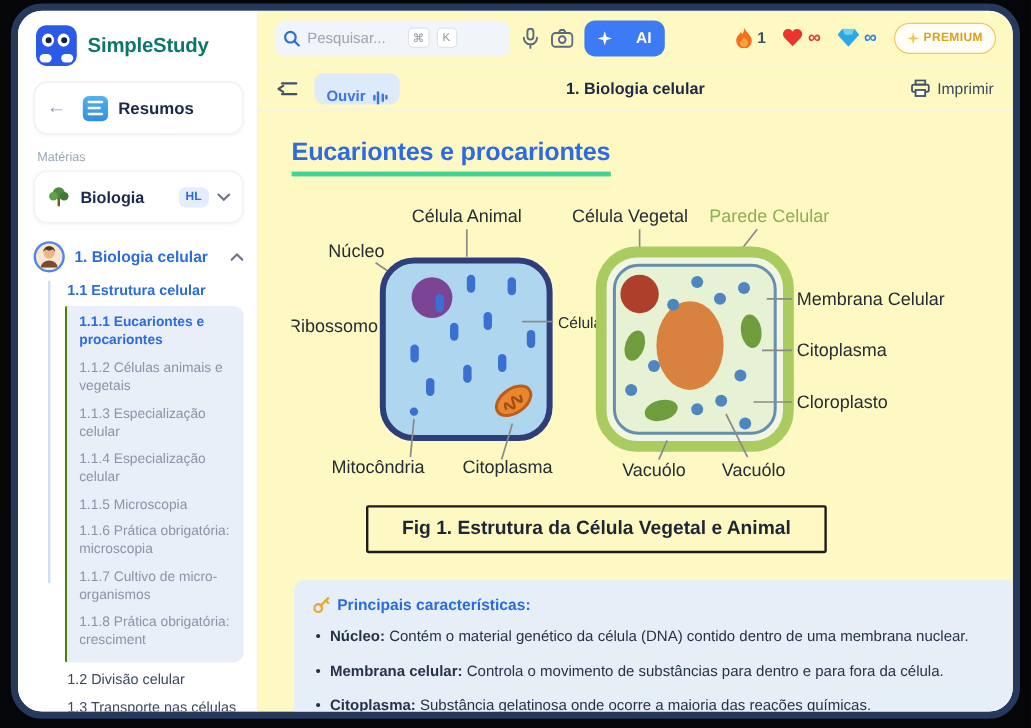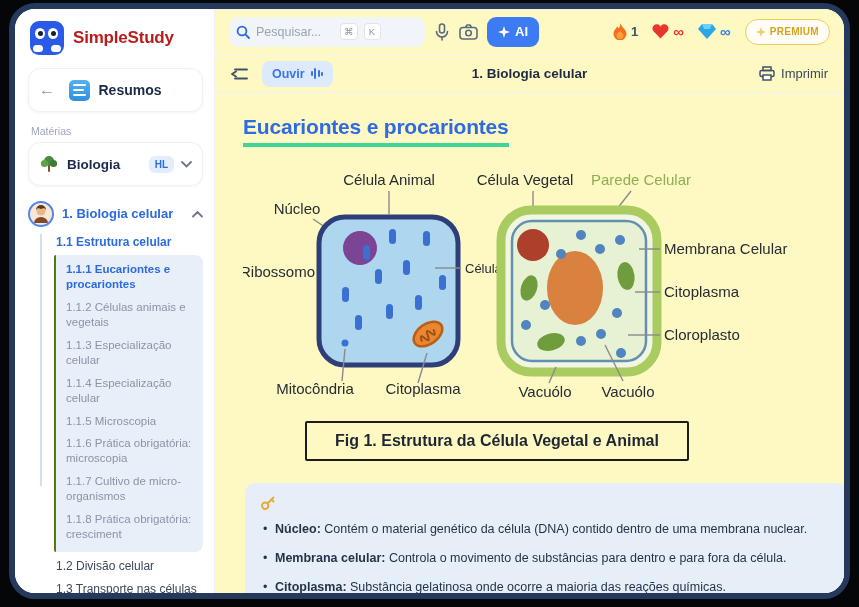--- a/index.html
+++ b/index.html
@@ -12,21 +12,21 @@
 
   
   .sidebar { width:200px; min-width:200px; border-right:1px solid #eef1f5; padding:12px 11px 0 13px; background:#fff; }
   .logo-row { display:flex; align-items:center; gap:9px; padding-left:2px; }
   .logo { width:34px; height:34px; background:#2b59e8; border-radius:9px; position:relative; }
   .logo .eye { position:absolute; top:7px; width:10px; height:11px; background:#fff; border-radius:50%; }
   .logo .eye.l { left:5px; } .logo .eye.r { left:18px; }
   .logo .pupil { position:absolute; top:3px; left:3px; width:5px; height:5px; background:#14213d; border-radius:50%; }
   .logo .paw { position:absolute; bottom:3px; width:10px; height:7px; background:#fff; border-radius:4px; }
   .logo .paw.l { left:3px; } .logo .paw.r { right:3px; }
-  .app-name { font-size:17px; font-weight:800; color:#b91c1c; letter-spacing:-0.2px; }
+  .app-name { font-size:17px; font-weight:800; color:#0f766e; letter-spacing:-0.2px; }
   .card { border:1px solid #eef1f5; border-radius:12px; box-shadow:0 1px 3px rgba(20,35,70,.05); background:#fff;
           height:44px; display:flex; align-items:center; padding:0 10px; }
   .back-card { margin-top:13px; }
   .back-arrow { color:#8b97a8; font-size:16px; width:22px; cursor:pointer; }
   .back-center { flex:1; display:flex; align-items:center; justify-content:center; gap:8px; }
   .doc-icon { width:21px; height:21px; border-radius:5px; background:linear-gradient(180deg,#53b2f0,#2f8fe0);
               display:flex; flex-direction:column; justify-content:center; gap:2.5px; padding:0 4px; }
   .doc-icon i { display:block; height:2.5px; background:#fff; border-radius:2px; }
   .doc-icon i:nth-child(2){ width:80%; }
   .back-label { font-size:14px; font-weight:700; color:#1b2a4a; }
@@ -54,32 +54,32 @@
   .main { flex:1; display:flex; flex-direction:column; background:#fef9c3; min-width:0; }
   .topbar { height:46px; display:flex; align-items:center; padding:0 14px 0 14px; gap:9px; border-bottom:1px solid #f1f3f6; }
   .search { width:196px; height:30px; background:#f1f4f8; border-radius:9px; display:flex; align-items:center; padding:0 7px; gap:6px; }
   .search input { border:0; outline:0; background:transparent; width:78px; font-size:12.5px; color:#40506a;
                   font-family:"Liberation Sans",sans-serif; }
   .search input::placeholder { color:#9aa4b2; }
   .kbd { min-width:17px; height:17px; background:#fff; border:1px solid #dfe3ea; border-radius:4px;
          font-size:9.5px; color:#8b95a3; display:flex; align-items:center; justify-content:center; padding:0 3px; }
   .tool-ico { color:#5b6b80; display:flex; align-items:center; cursor:pointer; }
   .ai-btn { height:30px; padding:0 11px; border-radius:9px; background:#3d7bf4; color:#fff; font-size:13px; font-weight:700;
-            display:flex; align-items:center; gap:5px; border:0; cursor:pointer; font-family:"Liberation Sans",sans-serif; }
+            display:flex; align-items:center; gap:20px; border:0; cursor:pointer; font-family:"Liberation Sans",sans-serif; }
   .stats { display:flex; align-items:center; gap:14px; margin-left:auto; }
   .stat { display:flex; align-items:center; gap:4px; font-size:13px; font-weight:700; }
   .stat.streak { color:#40506a; }
   .stat .inf { font-size:15px; font-weight:800; }
   .stat.hearts .inf { color:var(--heart-red,#e8352e); }
   .stat.gems .inf { color:#2f7fe8; }
   .premium { height:26px; border:1.5px solid #eecb5a; border-radius:14px; padding:0 10px; display:flex; align-items:center; gap:4px;
              color:var(--premium-gold,#d7a31f); font-size:10px; font-weight:800; background:#fffdf5; cursor:pointer; letter-spacing:.3px; }
   .ctl-bar { height:38px; border-bottom:1px solid #edf0f4; display:flex; align-items:center; padding:0 16px; position:relative; }
   .listen-pill { margin-left:14px; height:26px; background:#ddeafc; color:#3b74e8; border-radius:8px; padding:0 10px;
-                 font-size:12.5px; font-weight:600; display:flex; align-items:center; gap:6px; cursor:pointer; }
+                 font-size:12.5px; font-weight:600; display:flex; align-items:flex-end; gap:6px; cursor:pointer; }
   .bars { display:flex; align-items:center; gap:1.5px; }
   .bars i { width:2px; background:#3b74e8; border-radius:1px; display:block; }
   .page-title { position:absolute; left:50%; transform:translateX(-50%); font-size:13.5px; font-weight:700; color:#1e2a44; }
   .print { margin-left:auto; display:flex; align-items:center; gap:6px; font-size:13px; color:#3c485c; cursor:pointer; }
 
   .content { flex:1; overflow:hidden; padding:22px 0 0 28px; position:relative; }
   h1.heading { display:inline-block; font-size:21px; font-weight:800; color:var(--accent-blue,#2e6ae2);
                border-bottom:4px solid var(--underline-green,#3fd596); padding-bottom:4px; margin-bottom:10px; letter-spacing:-0.2px; }
   svg text { font-family:"Liberation Sans",sans-serif; font-size:15px; fill:#262c33; font-weight:500; }
   svg text.small { font-size:13px; }
@@ -350,20 +350,21 @@
 
       <div class="fig-caption">Fig 1. Estrutura da Célula Vegetal e Animal</div>
 
       <div class="infobox">
         <div class="ib-title">
           <svg width="14" height="14" viewBox="0 0 14 14">
             <circle cx="4.2" cy="9.8" r="3.2" fill="none" stroke="#e9a93c" stroke-width="2"></circle>
             <line x1="6.5" y1="7.5" x2="12.5" y2="1.5" stroke="#e9a93c" stroke-width="2" stroke-linecap="round"></line>
             <line x1="10.5" y1="3.5" x2="12.5" y2="5.5" stroke="#e9a93c" stroke-width="2" stroke-linecap="round"></line>
           </svg>
+          <span>Principais características:</span>
         </div>
         <ul class="ib-list">
           <li><b>Núcleo:</b><span> Contém o material genético da célula (DNA) contido dentro de uma membrana nuclear.</span></li>
           <li><b>Membrana celular:</b><span> Controla o movimento de substâncias para dentro e para fora da célula.</span></li>
           <li><b>Citoplasma:</b><span> Substância gelatinosa onde ocorre a maioria das reações químicas.</span></li>
         </ul>
       </div>
     </div>
   </div>
 

